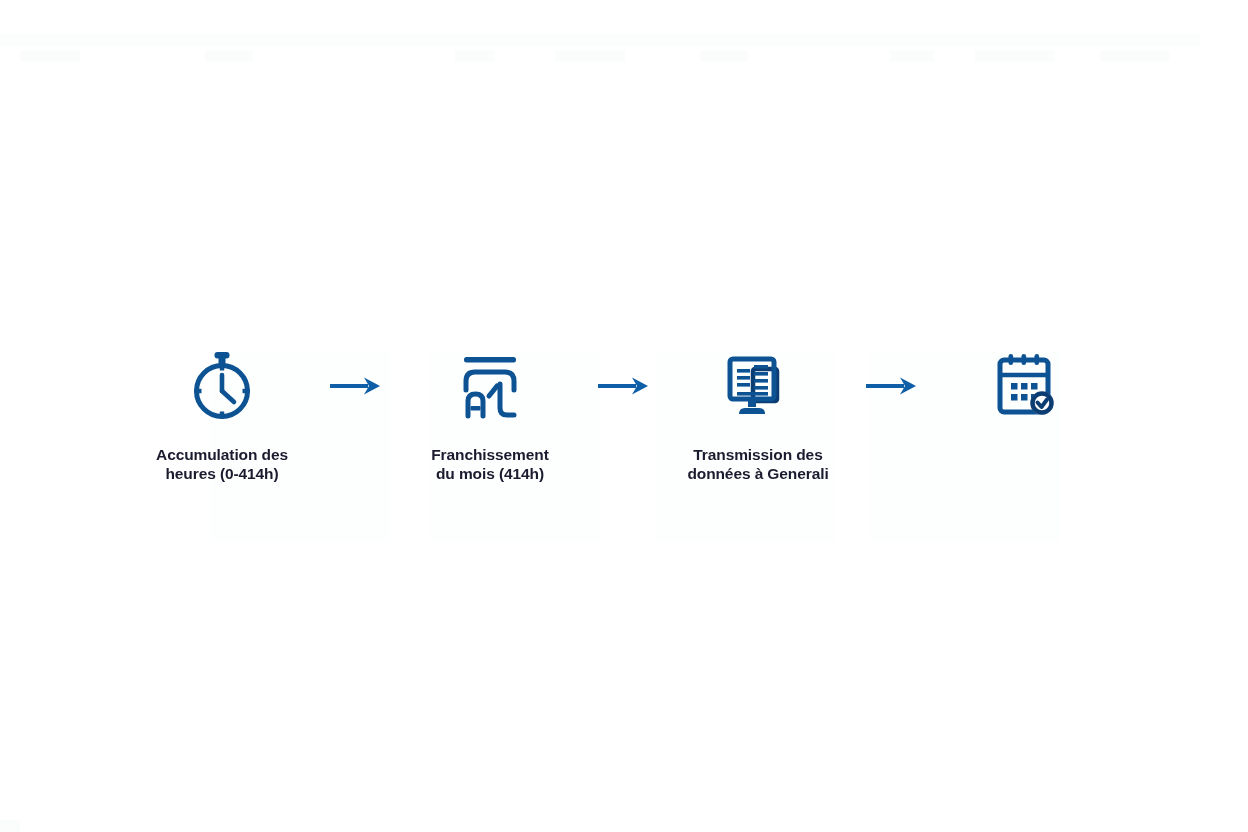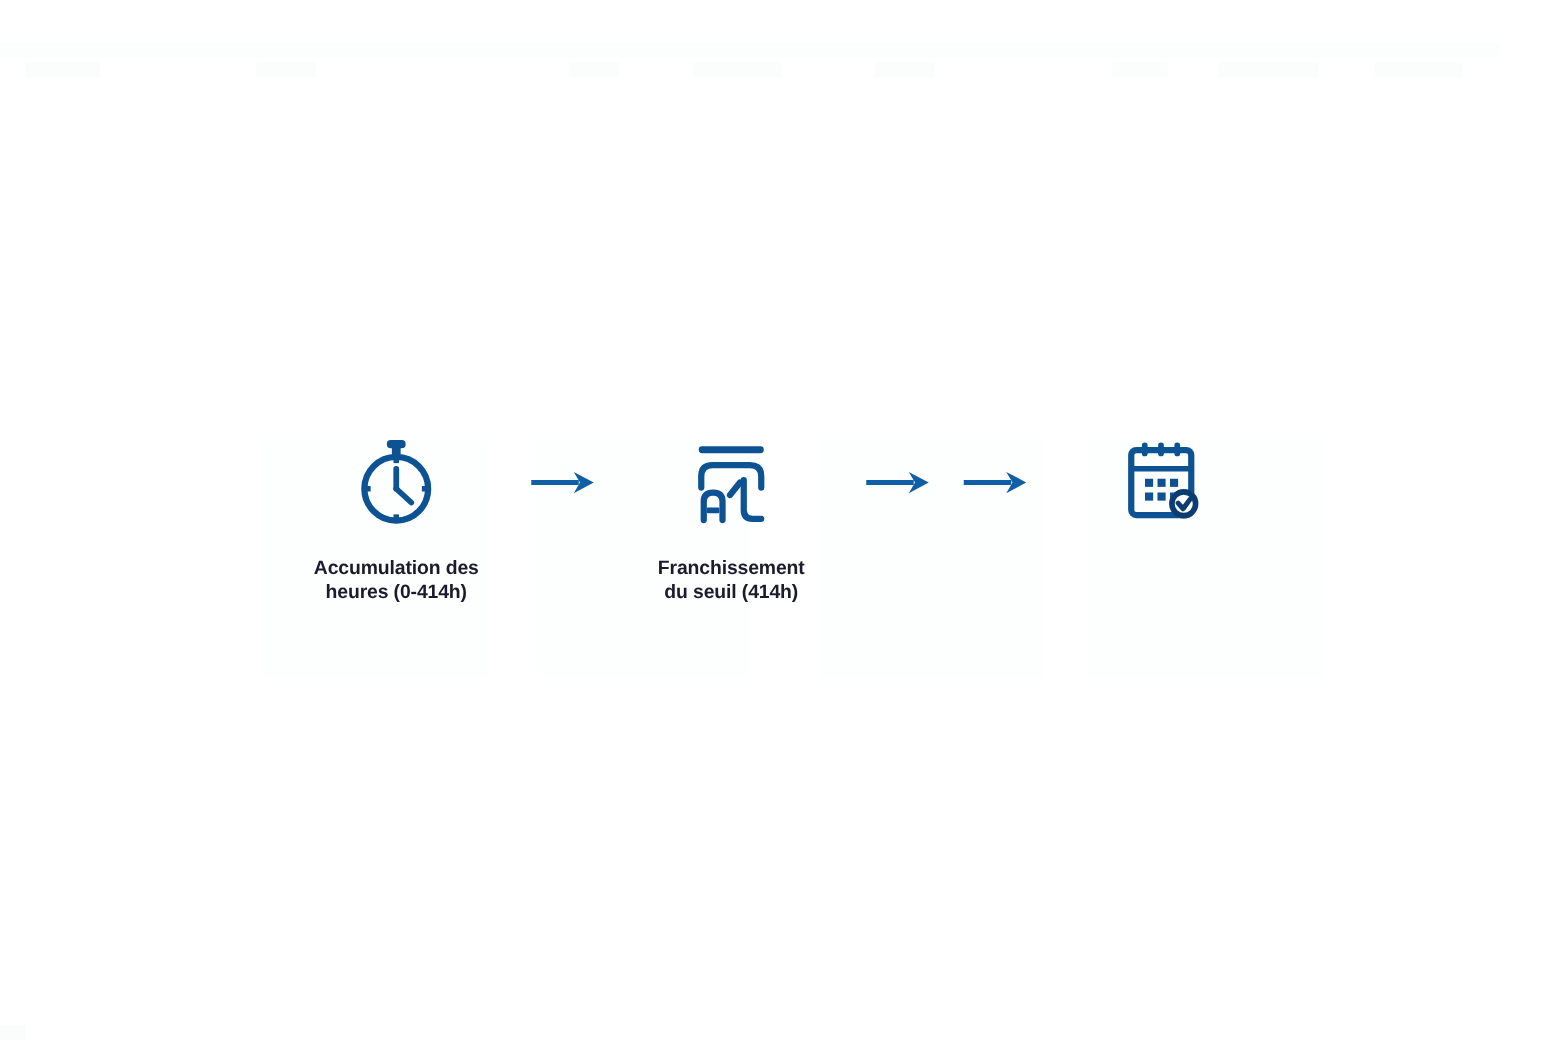--- a/index.html
+++ b/index.html
@@ -148,30 +148,57 @@
 
           <path d="M12 66 L12 51 Q12 44 19.5 44 Q27 44 27 51 L27 66" fill="none" stroke="#0d5293" stroke-width="5" stroke-linecap="round"></path>
           <rect x="14.5" y="56" width="10" height="4.6" rx="1" fill="#0d5293"></rect>
 
           <path d="M33 46 L41 36" stroke="#0d5293" stroke-width="5" stroke-linecap="round" fill="none"></path>
 
           <path d="M44 34 L44 58 Q44 65 51 65 L58 65" fill="none" stroke="#0d5293" stroke-width="5" stroke-linecap="round" stroke-linejoin="round"></path>
         </svg>
       </div>
       <div class="step-label">Franchissement
-du seuil (414h)</div>
+du mois (414h)</div>
     </div>
 
     <div class="arrow">
       <svg width="56" height="26" viewBox="0 0 56 26">
         <path d="M2 13 L40 13" stroke="#0f5ea8" stroke-width="4" stroke-linecap="butt" fill="none"></path>
         <path d="M36 4.5 L52 13 L36 21.5 L41 13 Z" fill="#0f5ea8"></path>
       </svg>
     </div>
 
+    <div class="step">
+      <div class="step-icon">
+        <svg width="70" height="70" viewBox="0 0 70 70">
+
+          <rect x="30" y="18" width="24" height="32" rx="2" fill="none" stroke="#0b3c72" stroke-width="4.5"></rect>
+
+          <rect x="7" y="8" width="44" height="40" rx="3" fill="none" stroke="#0d5293" stroke-width="5"></rect>
+
+          <rect x="14" y="18" width="13" height="3.6" fill="#0d5293"></rect>
+          <rect x="14" y="25" width="13" height="3.6" fill="#0d5293"></rect>
+          <rect x="14" y="32" width="13" height="3.6" fill="#0d5293"></rect>
+
+          <rect x="31" y="14" width="14" height="3.6" fill="#0d5293"></rect>
+          <rect x="31" y="21" width="14" height="3.6" fill="#0d5293"></rect>
+          <rect x="31" y="28" width="14" height="3.6" fill="#0d5293"></rect>
+          <rect x="31" y="35" width="14" height="3.6" fill="#0d5293"></rect>
+
+          <rect x="14" y="41" width="31" height="3.6" fill="#0d5293"></rect>
+
+          <rect x="25" y="48" width="8" height="8" fill="#0d5293"></rect>
+
+          <path d="M16 63 Q16 57 22 57 L36 57 Q42 57 42 63 Z" fill="#0d5293"></path>
+        </svg>
+      </div>
+      <div class="step-label">Transmission des
+données à Generali</div>
+    </div>
 
     <div class="arrow">
       <svg width="56" height="26" viewBox="0 0 56 26">
         <path d="M2 13 L40 13" stroke="#0f5ea8" stroke-width="4" stroke-linecap="butt" fill="none"></path>
         <path d="M36 4.5 L52 13 L36 21.5 L41 13 Z" fill="#0f5ea8"></path>
       </svg>
     </div>
 
     <div class="step">
       <div class="step-icon">

